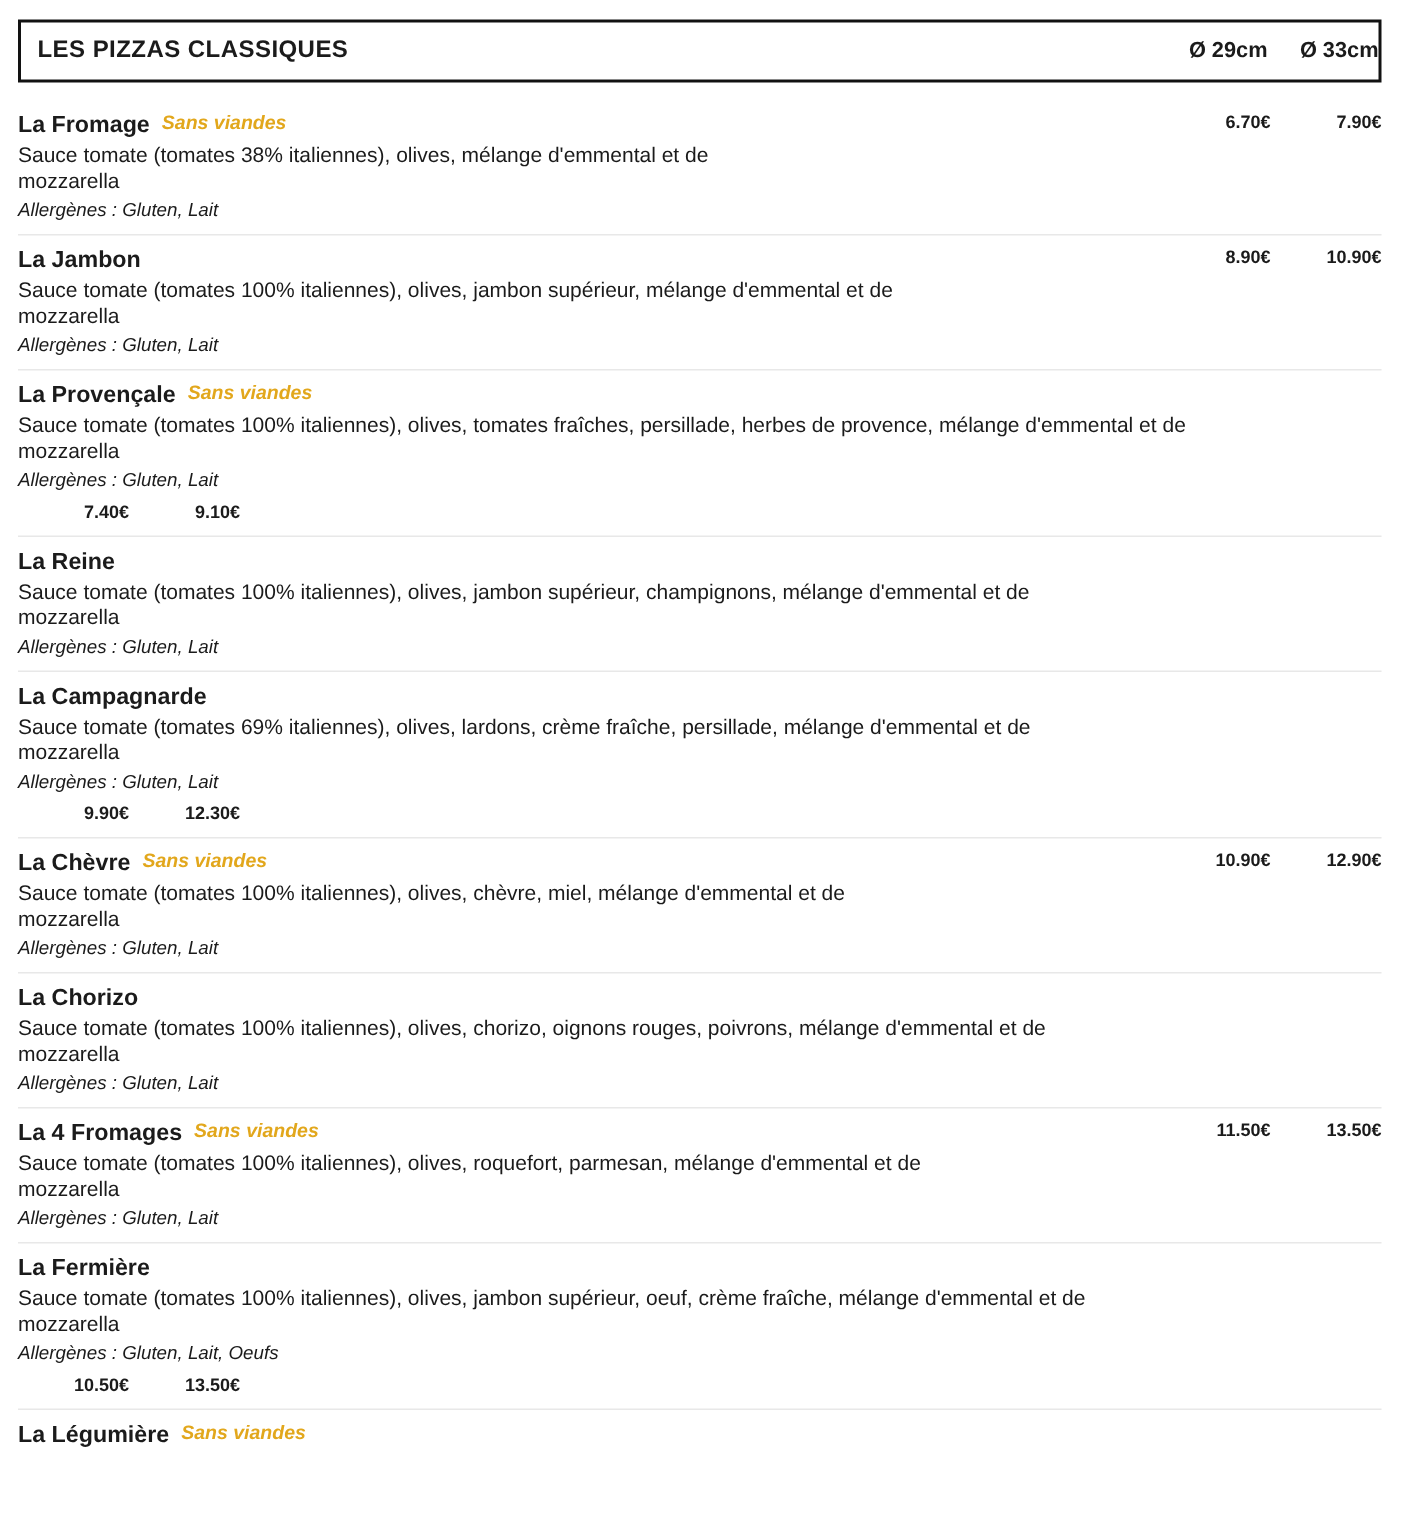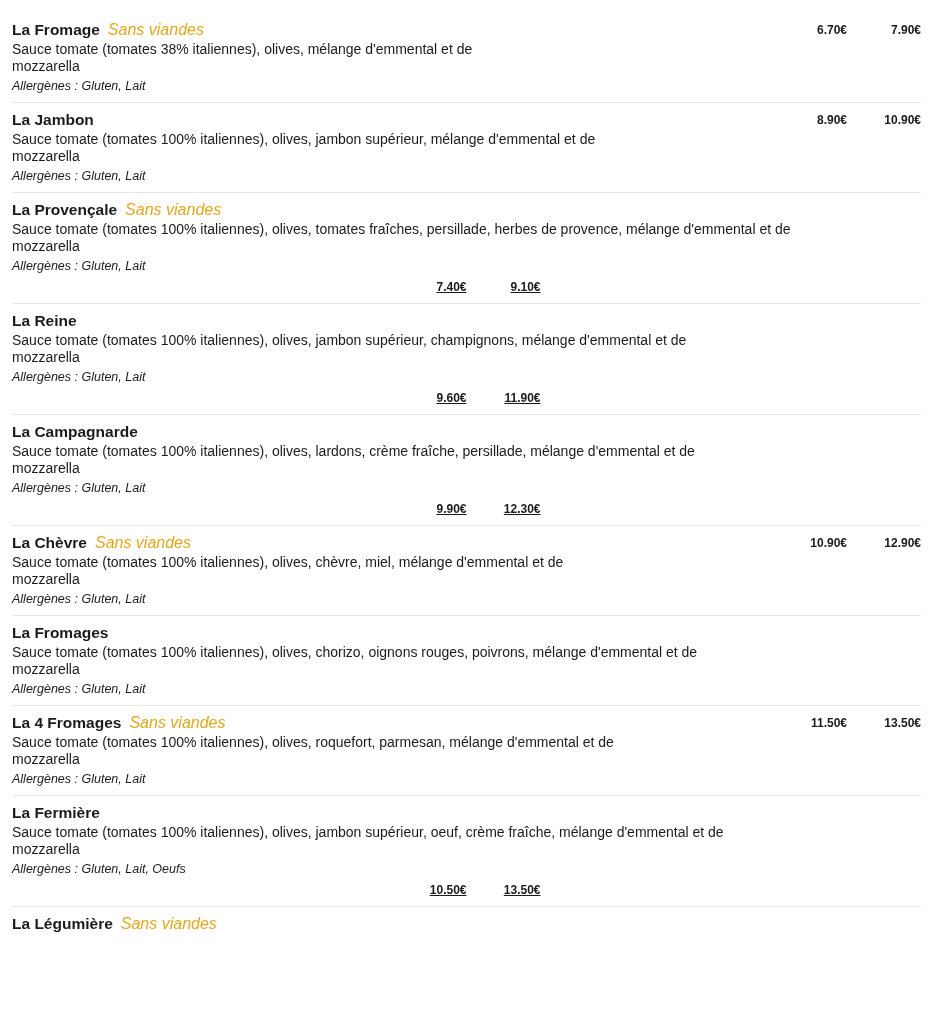--- a/index.html
+++ b/index.html
@@ -11,42 +11,49 @@
     display: flex; justify-content: space-between; align-items: center;
     border: 2px solid #121212; padding: 10px 0 10px 11px; margin-bottom: 12px;
   }
   .section-title { font-size: 16px; font-weight: bold; letter-spacing: .3px; }
   .size-cols { display: flex; }
   .size-col { width: 74px; text-align: right; font-weight: bold; font-size: 14.5px; }
 
   .item { padding: 7px 0 9px; border-bottom: 1px solid #e8e8e8; }
   .item:last-child { border-bottom: none; }
 
-  .item-head { display: flex; align-items: center; }
+  .item-head { display: flex; align-items: flex-start; }
   .item-name { font-size: 15.5px; font-weight: bold; line-height: 19px; }
   .item-tag {
-    margin-left: 8px; font-size: 16px; font-weight: normal; font-style: italic;
+    margin-left: 8px; font-size: 13px; font-weight: bold; font-style: italic;
     color: var(--tag-color, #e2a71c);
   }
   .head-prices { margin-left: auto; display: flex; }
   .price { width: 74px; text-align: right; font-size: 12px; font-weight: bold; }
 
   .item-desc {
     margin-top: 2px; font-size: 14px; line-height: 16.5px;
     white-space: pre-line; max-width: 912px;
   }
   .item-allergens { margin-top: 5px; font-size: 12.5px; font-style: italic; line-height: 14px; }
 
-  .bottom-prices { display: flex; justify-content: center; margin-top: 7px; text-decoration: underline; }
+  .bottom-prices { display: flex; justify-content: flex-start; margin-top: 7px; }
 </style>
 </head>
 <body>
 
 <div class="menu">
 
+  <div class="section-header">
+    <div class="section-title">LES PIZZAS CLASSIQUES</div>
+    <div class="size-cols">
+      <div class="size-col">Ø 29cm</div>
+      <div class="size-col">Ø 33cm</div>
+    </div>
+  </div>
 
   <div class="item">
     <div class="item-head">
       <span class="item-name">La Fromage</span>
       <span class="item-tag">Sans viandes</span>
       <div class="head-prices">
         <span class="price">6.70€</span>
         <span class="price">7.90€</span>
       </div>
     </div>
@@ -82,31 +89,27 @@
     </div>
   </div>
 
   <div class="item">
     <div class="item-head">
       <span class="item-name">La Reine</span>
     </div>
     <div class="item-desc">Sauce tomate (tomates 100% italiennes), olives, jambon supérieur, champignons, mélange d'emmental et de
 mozzarella</div>
     <div class="item-allergens">Allergènes : Gluten, Lait</div>
-    <div class="bottom-prices">
-      <span class="price">9.60€</span>
-      <span class="price">11.90€</span>
-    </div>
   </div>
 
   <div class="item">
     <div class="item-head">
       <span class="item-name">La Campagnarde</span>
     </div>
-    <div class="item-desc">Sauce tomate (tomates 100% italiennes), olives, lardons, crème fraîche, persillade, mélange d'emmental et de
+    <div class="item-desc">Sauce tomate (tomates 69% italiennes), olives, lardons, crème fraîche, persillade, mélange d'emmental et de
 mozzarella</div>
     <div class="item-allergens">Allergènes : Gluten, Lait</div>
     <div class="bottom-prices">
       <span class="price">9.90€</span>
       <span class="price">12.30€</span>
     </div>
   </div>
 
   <div class="item">
     <div class="item-head">
@@ -117,21 +120,21 @@
         <span class="price">12.90€</span>
       </div>
     </div>
     <div class="item-desc">Sauce tomate (tomates 100% italiennes), olives, chèvre, miel, mélange d'emmental et de
 mozzarella</div>
     <div class="item-allergens">Allergènes : Gluten, Lait</div>
   </div>
 
   <div class="item">
     <div class="item-head">
-      <span class="item-name">La Fromages</span>
+      <span class="item-name">La Chorizo</span>
     </div>
     <div class="item-desc">Sauce tomate (tomates 100% italiennes), olives, chorizo, oignons rouges, poivrons, mélange d'emmental et de
 mozzarella</div>
     <div class="item-allergens">Allergènes : Gluten, Lait</div>
   </div>
 
   <div class="item">
     <div class="item-head">
       <span class="item-name">La 4 Fromages</span>
       <span class="item-tag">Sans viandes</span>

